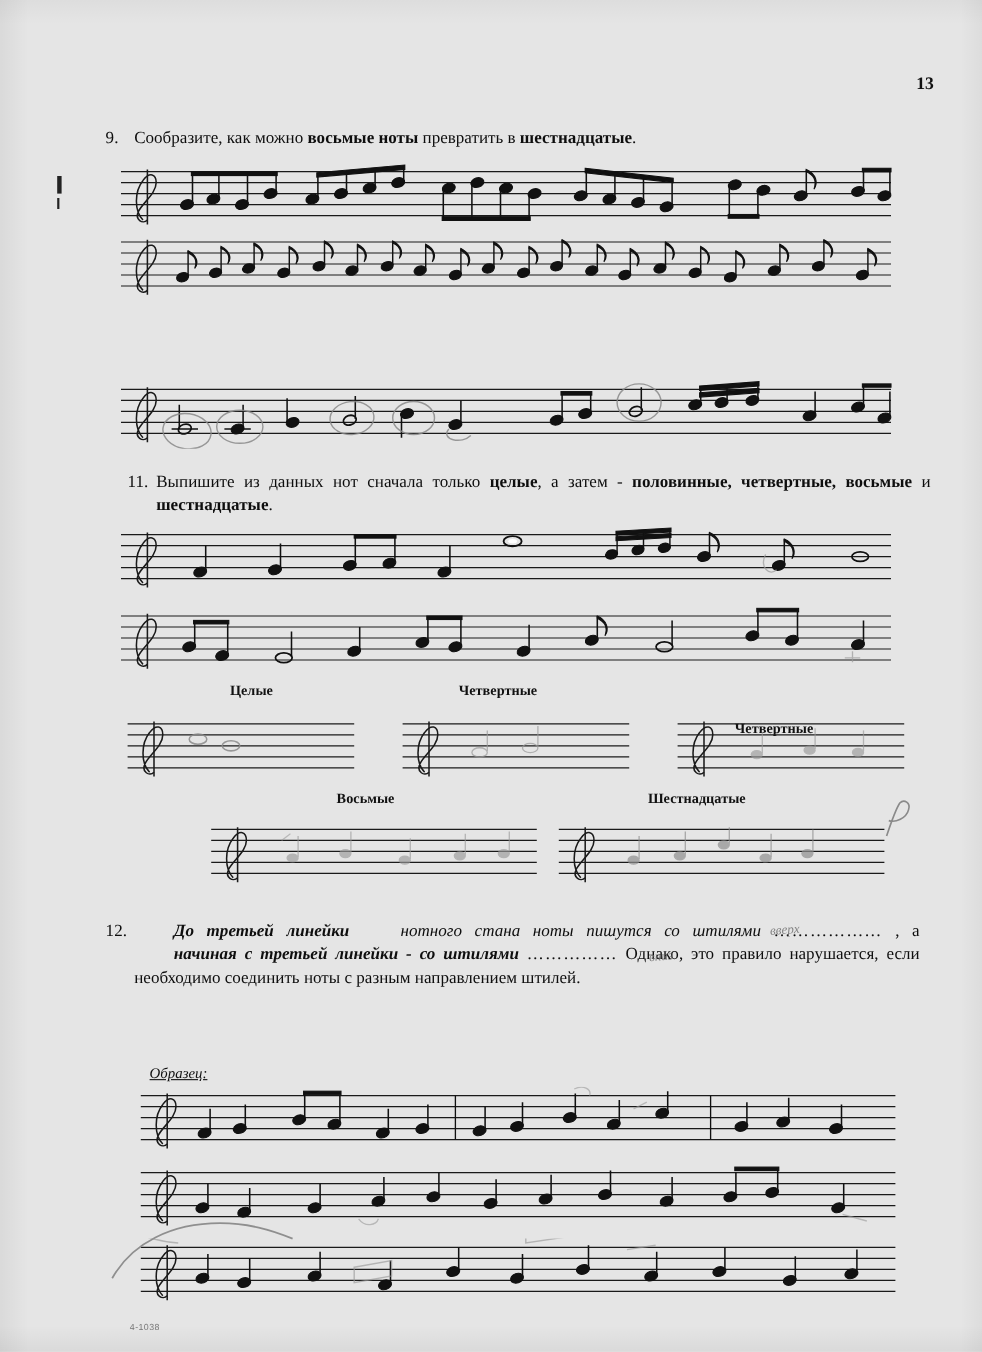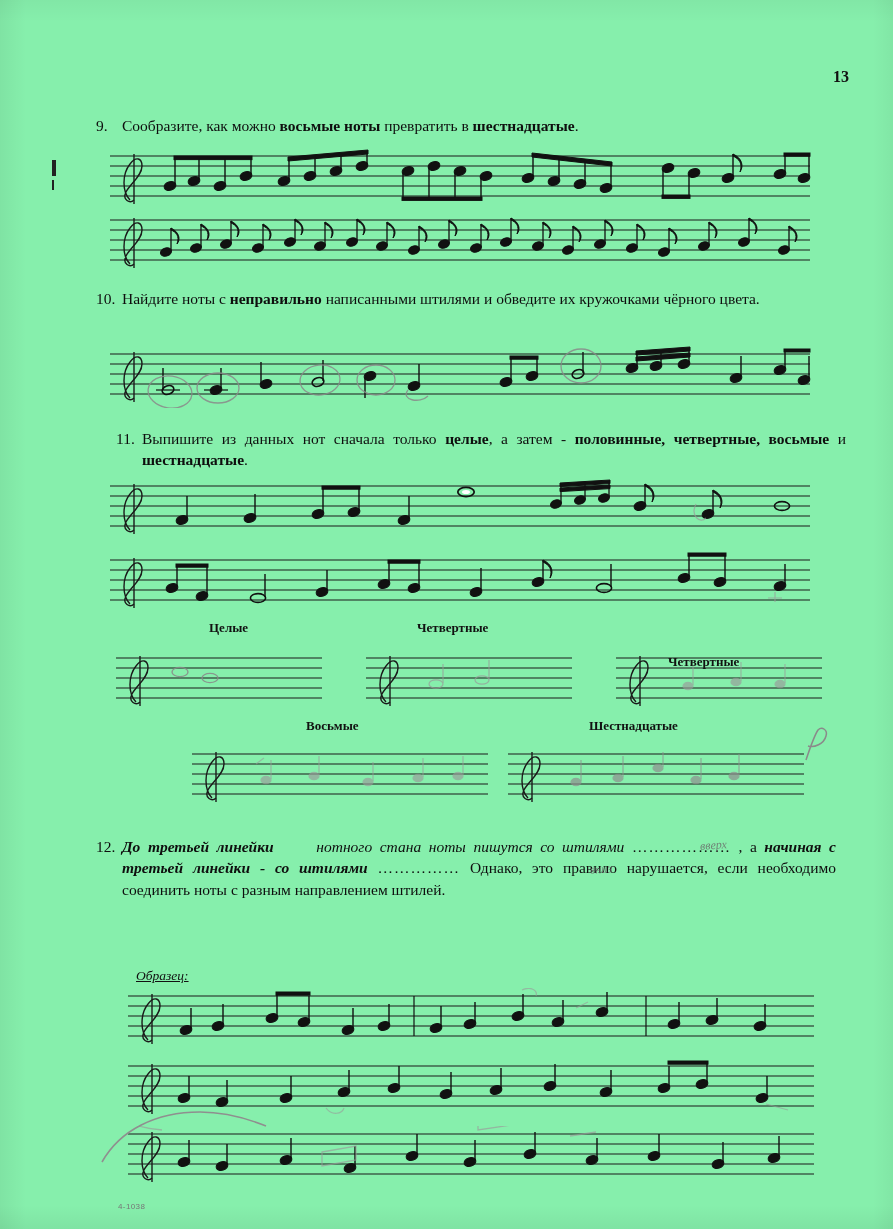--- a/index.html
+++ b/index.html
@@ -13,21 +13,21 @@
     position: relative;
     font-family: "Liberation Serif", serif;
     color: #111111;
     overflow: hidden;
   }
   .page {
     position: absolute;
     left: 0; top: 0;
     width: 893px;
     height: 1229px;
-    background: #86efac;
+    background: #e5e5e5;
   }
   
   .page::before {
     content: "";
     position: absolute;
     left: 0; top: 0; right: 0; bottom: 0;
     background:
       linear-gradient(to right, rgba(0,0,0,0.05) 0px, rgba(0,0,0,0.0) 26px),
       linear-gradient(to bottom, rgba(0,0,0,0.035) 0px, rgba(0,0,0,0.0) 22px),
       linear-gradient(to left, rgba(0,0,0,0.04) 0px, rgba(0,0,0,0.0) 20px),
@@ -66,21 +66,21 @@
     width: 26px;
     text-align: left;
   }
   .task .body {
     margin-left: 26px;
     display: block;
     text-align: justify;
   }
   .b { font-weight: bold; }
   .i { font-style: italic; margin-left: 35px; }
-  .bi { font-weight: bold; font-style: italic; }
+  .bi { font-weight: bold; font-style: italic; margin-left: 36px; }
   .dots { letter-spacing: 1px; }
 
   .caption {
     position: absolute;
     font-family: "Liberation Serif", serif;
     font-weight: bold;
     font-size: 13px;
     color: #111;
   }
   .sample-label {
@@ -292,24 +292,20 @@
             <line x1="641" y1="29" x2="641" y2="6" stroke-width="1.3"></line>
             <path d="M641 6 c8 4 10 11 6 16 c3 -8 -1 -12 -6 -14 Z"></path>
           <ellipse cx="676" cy="38" rx="5.6" ry="4.1" transform="rotate(-18 676 38)"></ellipse>
             <line x1="681" y1="37" x2="681" y2="14" stroke-width="1.3"></line>
             <path d="M681 14 c8 4 10 11 6 16 c3 -8 -1 -12 -6 -14 Z"></path>
         </g>
       </g>
     </svg>
   </div>
 
-  <div class="task" style="left:96px; top:288px; width:714px;">
-    <span class="num">10.</span>
-    <span class="body">Найдите ноты с <span class="b">неправильно</span> написанными штилями и обведите их кружочками чёрного цвета.</span>
-  </div>
 
   <div class="stave" style="left:108px; top:346px;">
     <svg width="704" height="62" viewBox="0 0 704 62">
       <g stroke="#1a1a1a" stroke-width="1.1">
         <line x1="2" y1="8" x2="702" y2="8"></line>
         <line x1="2" y1="18" x2="702" y2="18"></line>
         <line x1="2" y1="28" x2="702" y2="28"></line>
         <line x1="2" y1="38" x2="702" y2="38"></line>
         <line x1="2" y1="48" x2="702" y2="48"></line>
       </g>

